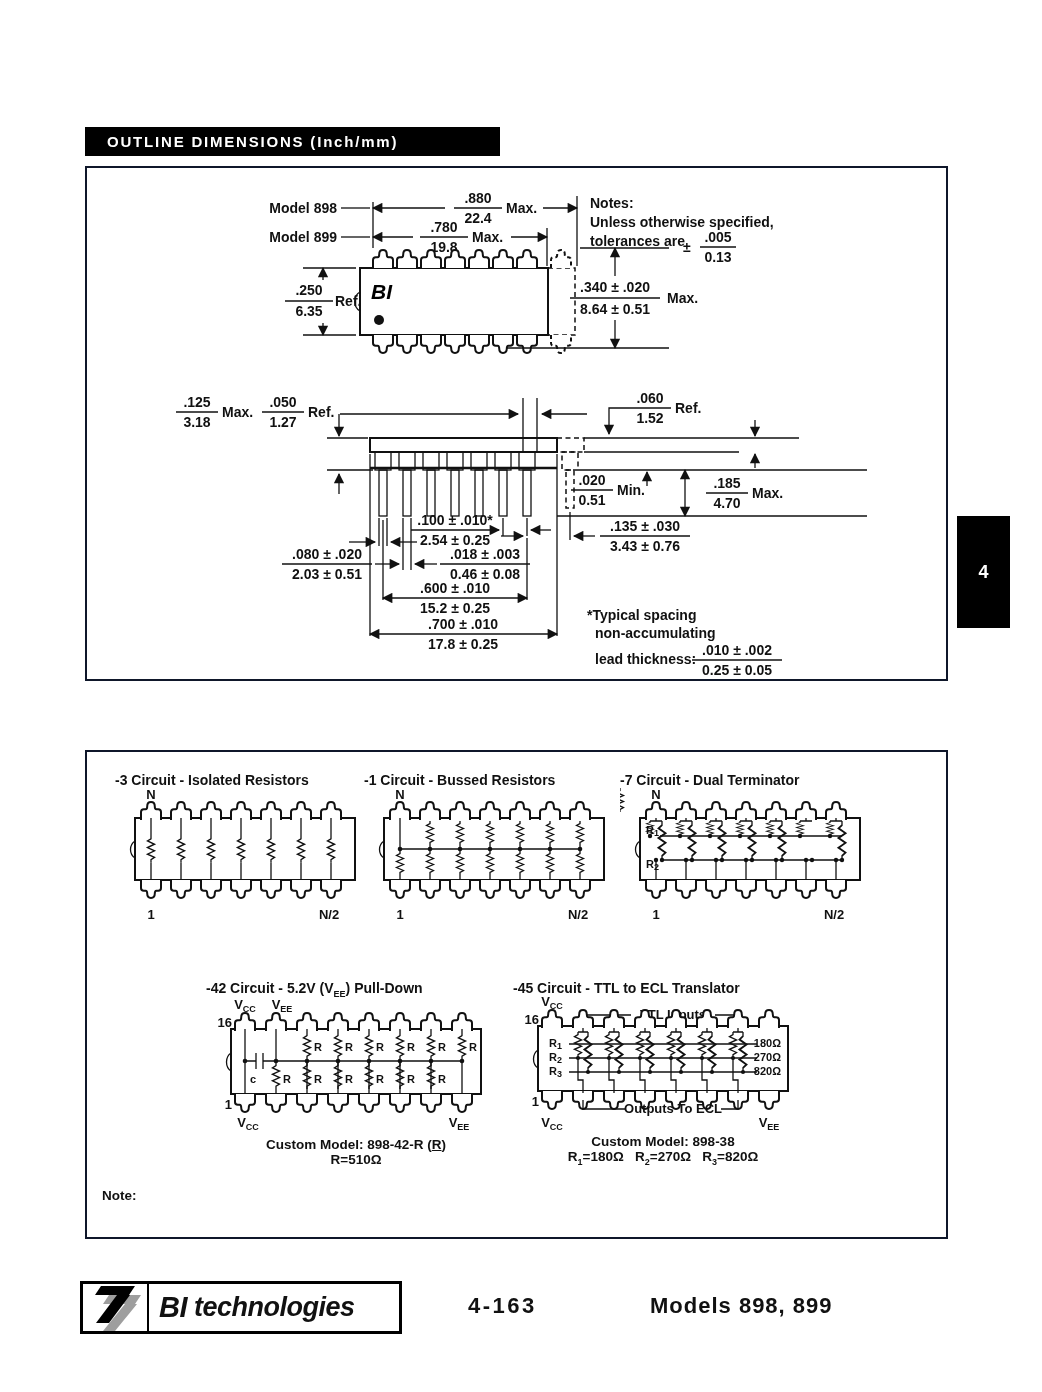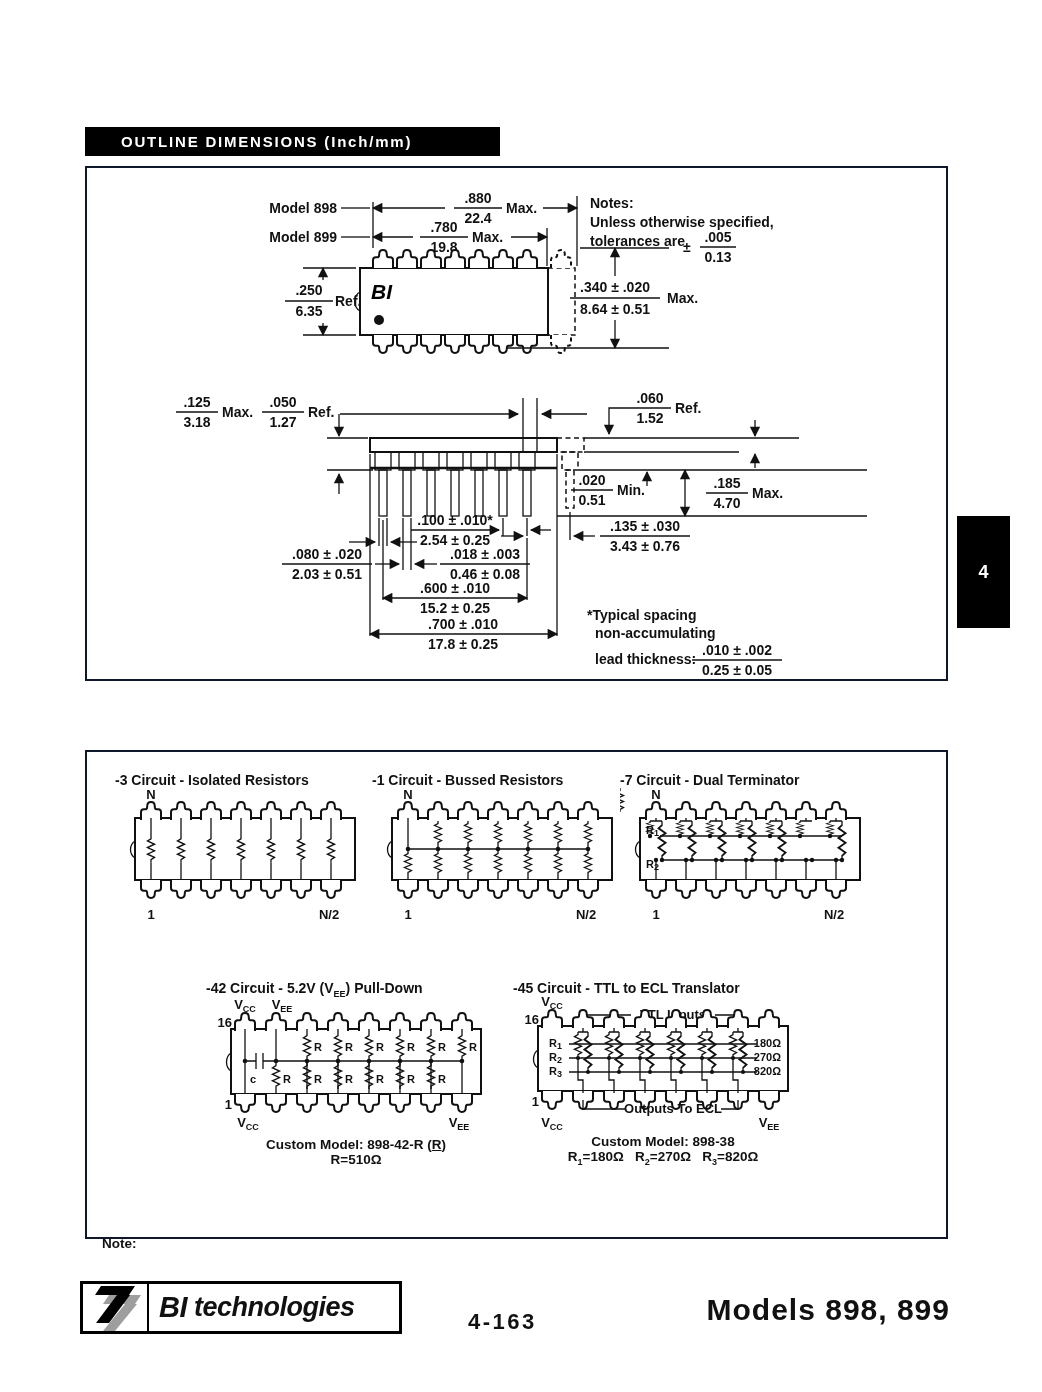--- a/index.html
+++ b/index.html
@@ -1,20 +1,20 @@
 <!DOCTYPE html>
 <html><head>
 <meta charset="utf-8">
 <style>
   html,body{margin:0;padding:0;background:#fff;}
   .page{position:relative;width:1042px;height:1392px;background:#ffffff;
         font-family:"Liberation Sans",sans-serif;color:#111;overflow:hidden;}
   .hbar{position:absolute;background:#000;color:#fff;font-weight:bold;
         font-size:15px;letter-spacing:1.8px;display:flex;align-items:center;
-        padding-left:36px;box-sizing:border-box;}
+        padding-left:22px;box-sizing:border-box;}
   .frame{position:absolute;border:2px solid #0f172a;background:#fff;box-sizing:border-box;}
   .ln{stroke:#111;stroke-width:1.3;fill:none;}
   .thk{stroke:#111;stroke-width:2.4;fill:none;}
   .body{fill:#fff;stroke:#111;stroke-width:2;}
   .dsh{stroke:#111;stroke-width:1.5;fill:none;stroke-dasharray:5 3.5;}
   .dot{fill:#111;stroke:none;}
   text{font-family:"Liberation Sans",sans-serif;}
   .dim{font-size:14px;font-weight:bold;fill:#111;}
   .dimc{text-anchor:middle;}
   .nlbl{font-size:14px;font-weight:bold;fill:#111;}
@@ -27,23 +27,23 @@
   .caption sub,.ctitle sub{font-size:9px;}
   .u{text-decoration:underline;}
   .tab4{position:absolute;left:957px;top:516px;width:53px;height:112px;background:#000;
         color:#fff;font-size:18px;font-weight:bold;display:flex;align-items:center;justify-content:center;}
   .logo-box{position:absolute;left:80px;top:1281px;width:322px;height:53px;border:3px solid #000;
             display:flex;align-items:stretch;box-sizing:border-box;background:#fff;}
   .logo-glyph{width:64px;border-right:2px solid #000;display:flex;align-items:center;justify-content:center;}
   .logo-text{flex:1;display:flex;align-items:center;padding-left:10px;
              font-style:italic;font-weight:bold;font-size:27px;letter-spacing:-0.5px;white-space:nowrap;}
   .logo-text .bi{margin-right:7px;font-size:29px;}
-  .pgnum{position:absolute;left:468px;top:1293px;font-size:22px;font-weight:bold;letter-spacing:2.5px;margin-top:16px;}
-  .models{position:absolute;left:650px;top:1293px;width:300px;text-align:right;
-          font-size:30px;font-weight:bold;letter-spacing:1px;}
+  .pgnum{position:absolute;left:468px;top:1293px;font-size:22px;font-weight:bold;letter-spacing:2.5px;}
+  .models{position:absolute;left:650px;top:1293px;width:300px;text-align:left;
+          font-size:22px;font-weight:bold;letter-spacing:1px;}
 </style>
 </head>
 <body>
 
 <div class="page">
 
   <svg width="0" height="0" style="position:absolute">
     <defs>
       <marker id="ar" viewBox="0 0 10 10" refX="9" refY="5" markerWidth="9" markerHeight="8" orient="auto-start-reverse">
         <path d="M0 0 L10 5 L0 10 Z" fill="#111"></path>
@@ -360,21 +360,21 @@
             <line class="ln" x1="186" y1="74.4" x2="186" y2="92"></line>
           <line class="ln" x1="216" y1="30" x2="216" y2="48"></line>
             <use href="#resV" transform="translate(216,48) scale(1,1.1)"></use>
             <line class="ln" x1="216" y1="74.4" x2="216" y2="92"></line>
         </g>
         <text class="slbl" x="36" y="131" text-anchor="middle">1</text>
         <text class="slbl" x="214" y="131" text-anchor="middle">N/2</text>
       </svg>
     </div>
 
-    <div class="circ" style="left:285px;top:20px;width:260px">
+    <div class="circ" style="left:277px;top:20px;width:260px">
       <div class="ctitle">-1 Circuit - Bussed Resistors</div>
       <svg width="260" height="136" viewBox="0 0 260 136">
         <text class="slbl" x="36" y="11" text-anchor="middle">N</text>
         <rect class="body" x="20" y="30" width="220" height="62"></rect>
         <path class="ln" d="M20 53 C14 57 14 66 20 70" fill="#fff"></path>
         <use href="#pinU" x="26" y="14"></use>
           <use href="#pinU" x="56" y="14"></use>
         <use href="#pinU" x="86" y="14"></use>
           <use href="#pinU" x="116" y="14"></use>
         <use href="#pinU" x="146" y="14"></use>
@@ -655,21 +655,21 @@
         <text class="slbl" x="256" y="131" text-anchor="middle"><tspan>V</tspan><tspan class="sub" dy="3">EE</tspan></text>
       </svg>
       <div class="caption">Custom Model: 898-38</div>
       <div class="caption">
         <span>R</span><sub>1</sub><span>=180Ω</span>&nbsp;&nbsp;
         <span>R</span><sub>2</sub><span>=270Ω</span>&nbsp;&nbsp;
         <span>R</span><sub>3</sub><span>=820Ω</span>
       </div>
     </div>
 
-    <div style="position:absolute;left:15px;top:436px;display:flex;gap:16px;font-size:13.5px;font-weight:bold;margin-top:48px;">
+    <div style="position:absolute;left:15px;top:436px;display:flex;gap:16px;font-size:13.5px;font-weight:bold;">
       <div>Note:</div>
     </div>
   </div>
 
   <div class="tab4">
     <span>4</span>
   </div>
 
   <div class="logo-box">
     <div class="logo-glyph">

